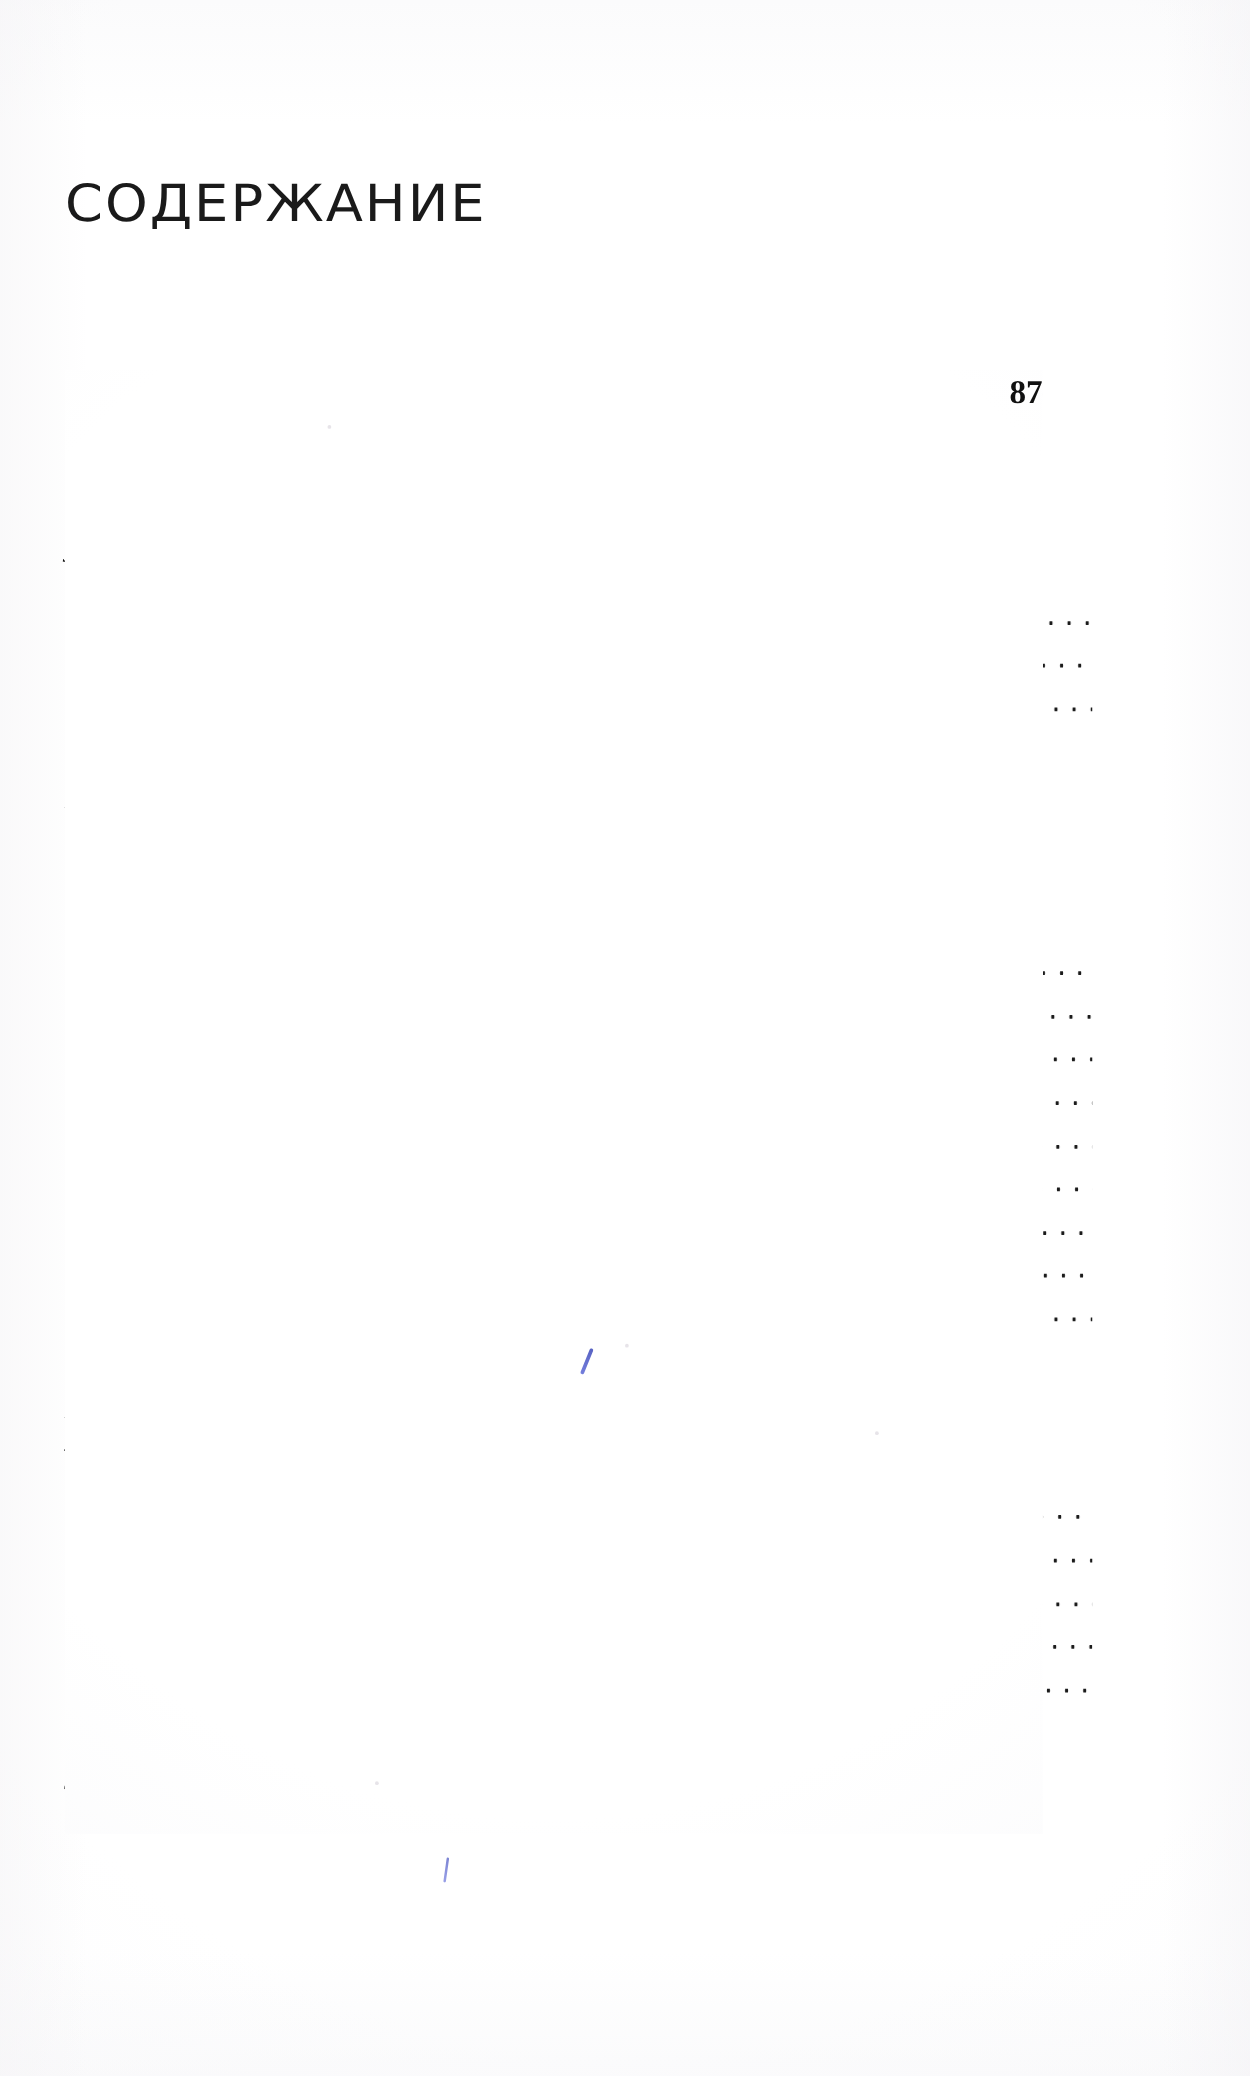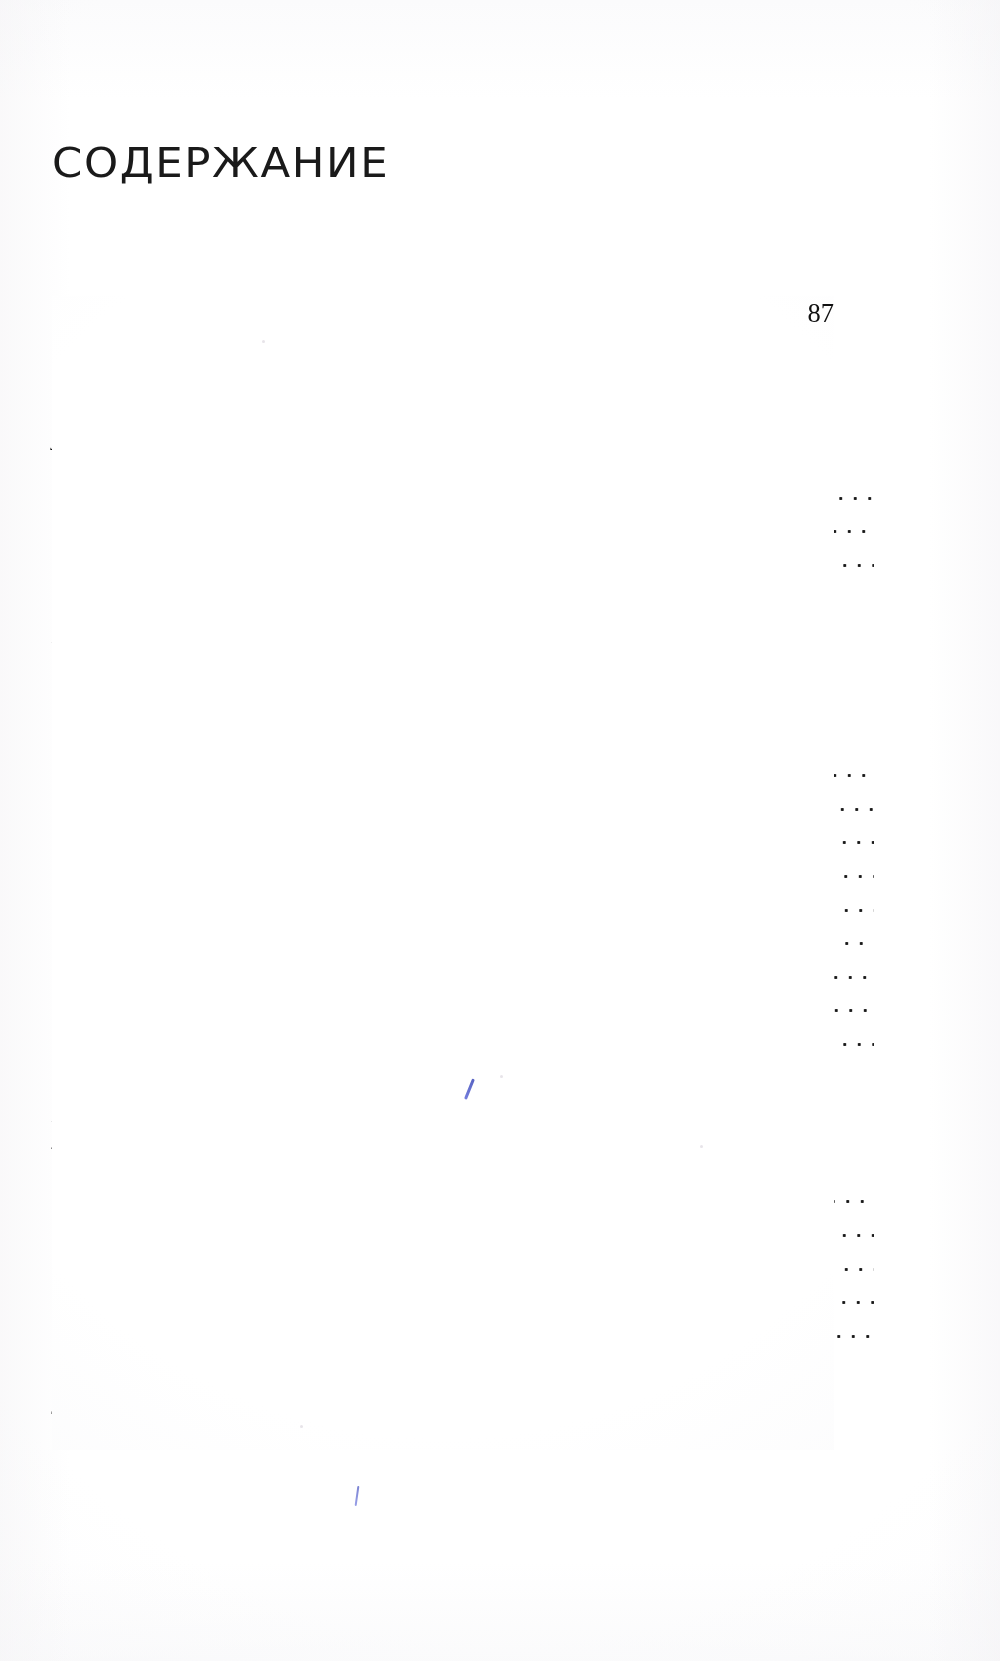--- a/index.html
+++ b/index.html
@@ -101,21 +101,21 @@
   }
   .chapter .label .num {
     font-style: normal;
     font-weight: bold;
   }
   .chapter .label .ttl {
     font-style: italic;
     font-weight: bold;
   }
   .chapter .page {
-    font-weight: normal;
+    font-weight: bold;
     min-width: 46px;
   }
   .chapter .leader {
     margin-left: 6px;
   }
 
   
   .preface {
     font-size: 26.5px;
     font-weight: bold;

